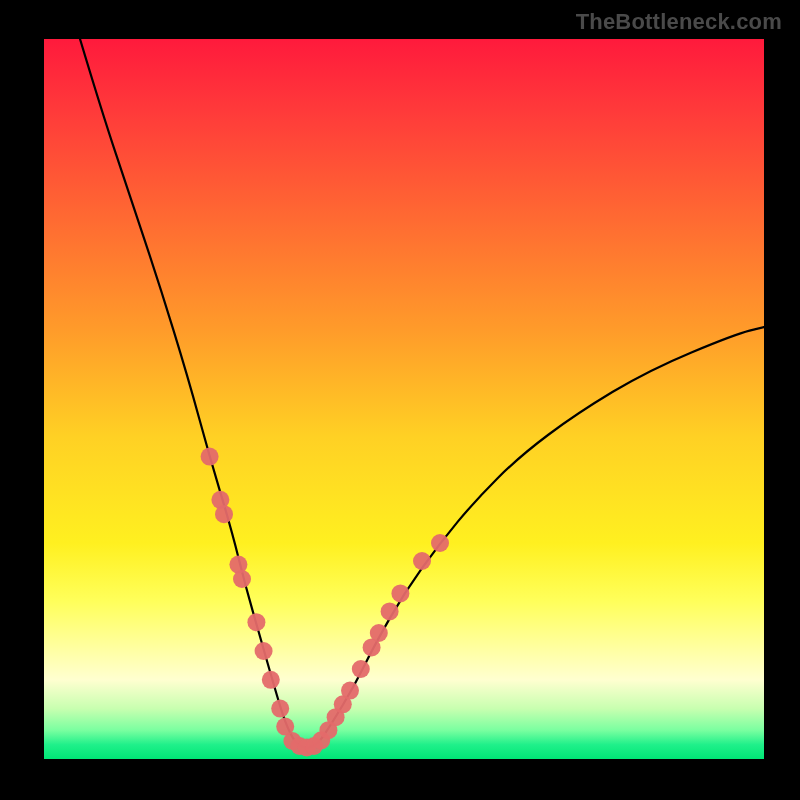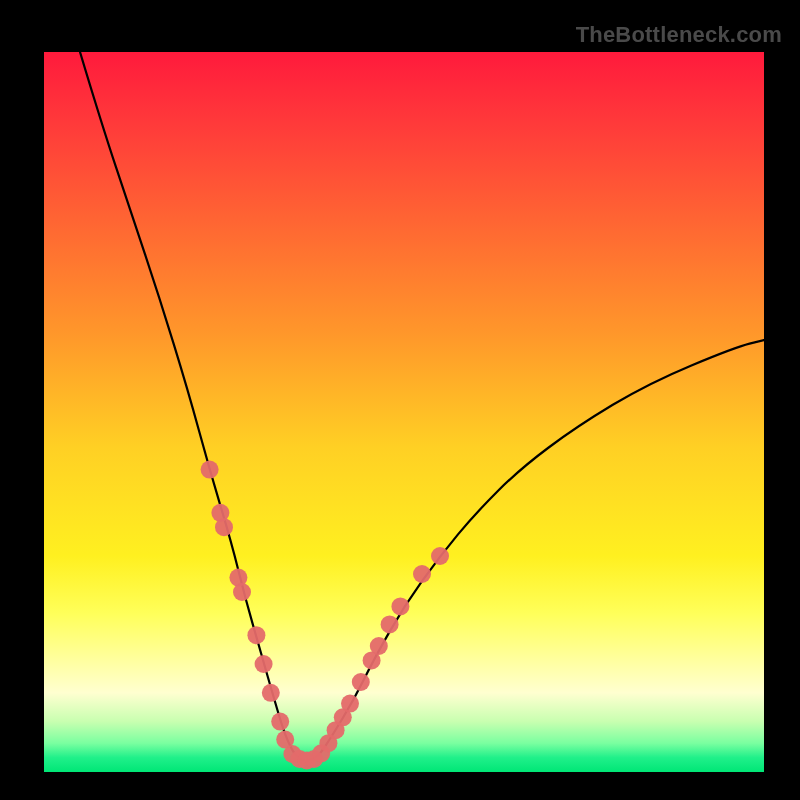--- a/index.html
+++ b/index.html
@@ -7,21 +7,21 @@
     padding: 0;
     width: 800px;
     height: 800px;
     background: #000;
     font-family: Arial, Helvetica, sans-serif;
     overflow: hidden;
   }
   .frame {
     position: absolute;
     left: 0;
-    top: 16px;
+    top: 3px;
     width: 800px;
     height: 672px;
     background: #000;
     text-align: center;
   }
   .plot {
     position: absolute;
     left: 44px;
     top: 36px;
     width: 720px;

